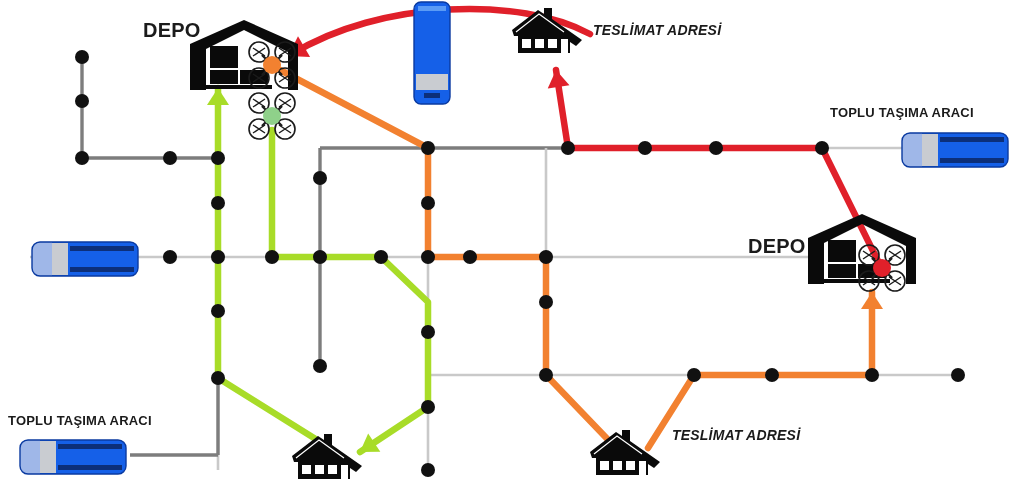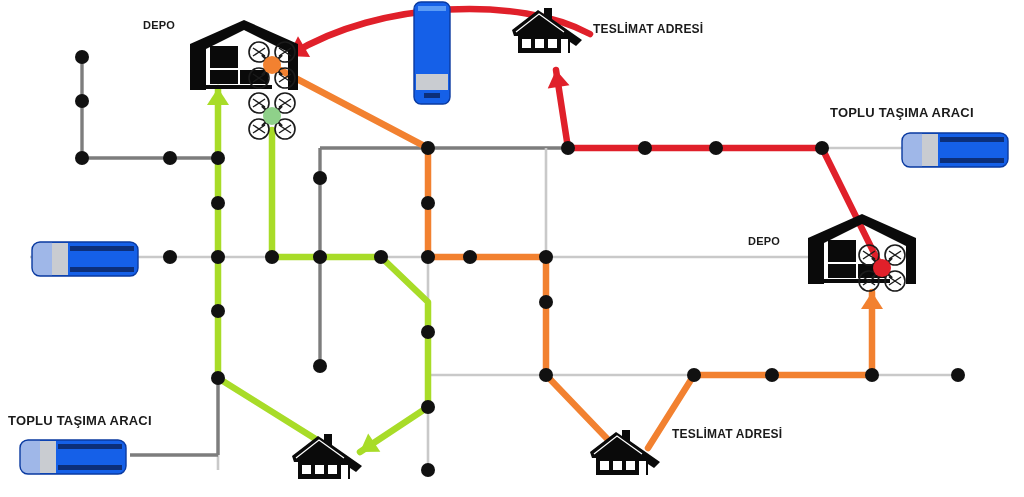--- a/index.html
+++ b/index.html
@@ -1,21 +1,21 @@
 <!DOCTYPE html>
 <html><head>
 <meta charset="utf-8">
 <style>
   html,body{margin:0;padding:0;background:#ffffff;}
   body{font-family:"Liberation Sans",sans-serif;}
   #stage{position:relative;width:1024px;height:497px;background:#ffffff;overflow:hidden;}
   #net{position:absolute;left:0;top:0;width:1024px;height:497px;}
   .lbl{position:absolute;font-family:"Liberation Sans",sans-serif;font-weight:bold;color:#1b1b1b;white-space:nowrap;letter-spacing:.2px;}
-  .lbl-depo{font-size:11px;}
-  .lbl-addr{font-size:12px;}
+  .lbl-depo{font-size:20px;}
+  .lbl-addr{font-size:14px;font-style:italic;}
   .lbl-bus{font-size:13px;}
 </style>
 </head>
 <body>
 
 <div id="stage">
 
   <svg id="net" viewBox="0 0 1024 497">
     <defs>
       <g id="g-warehouse">

